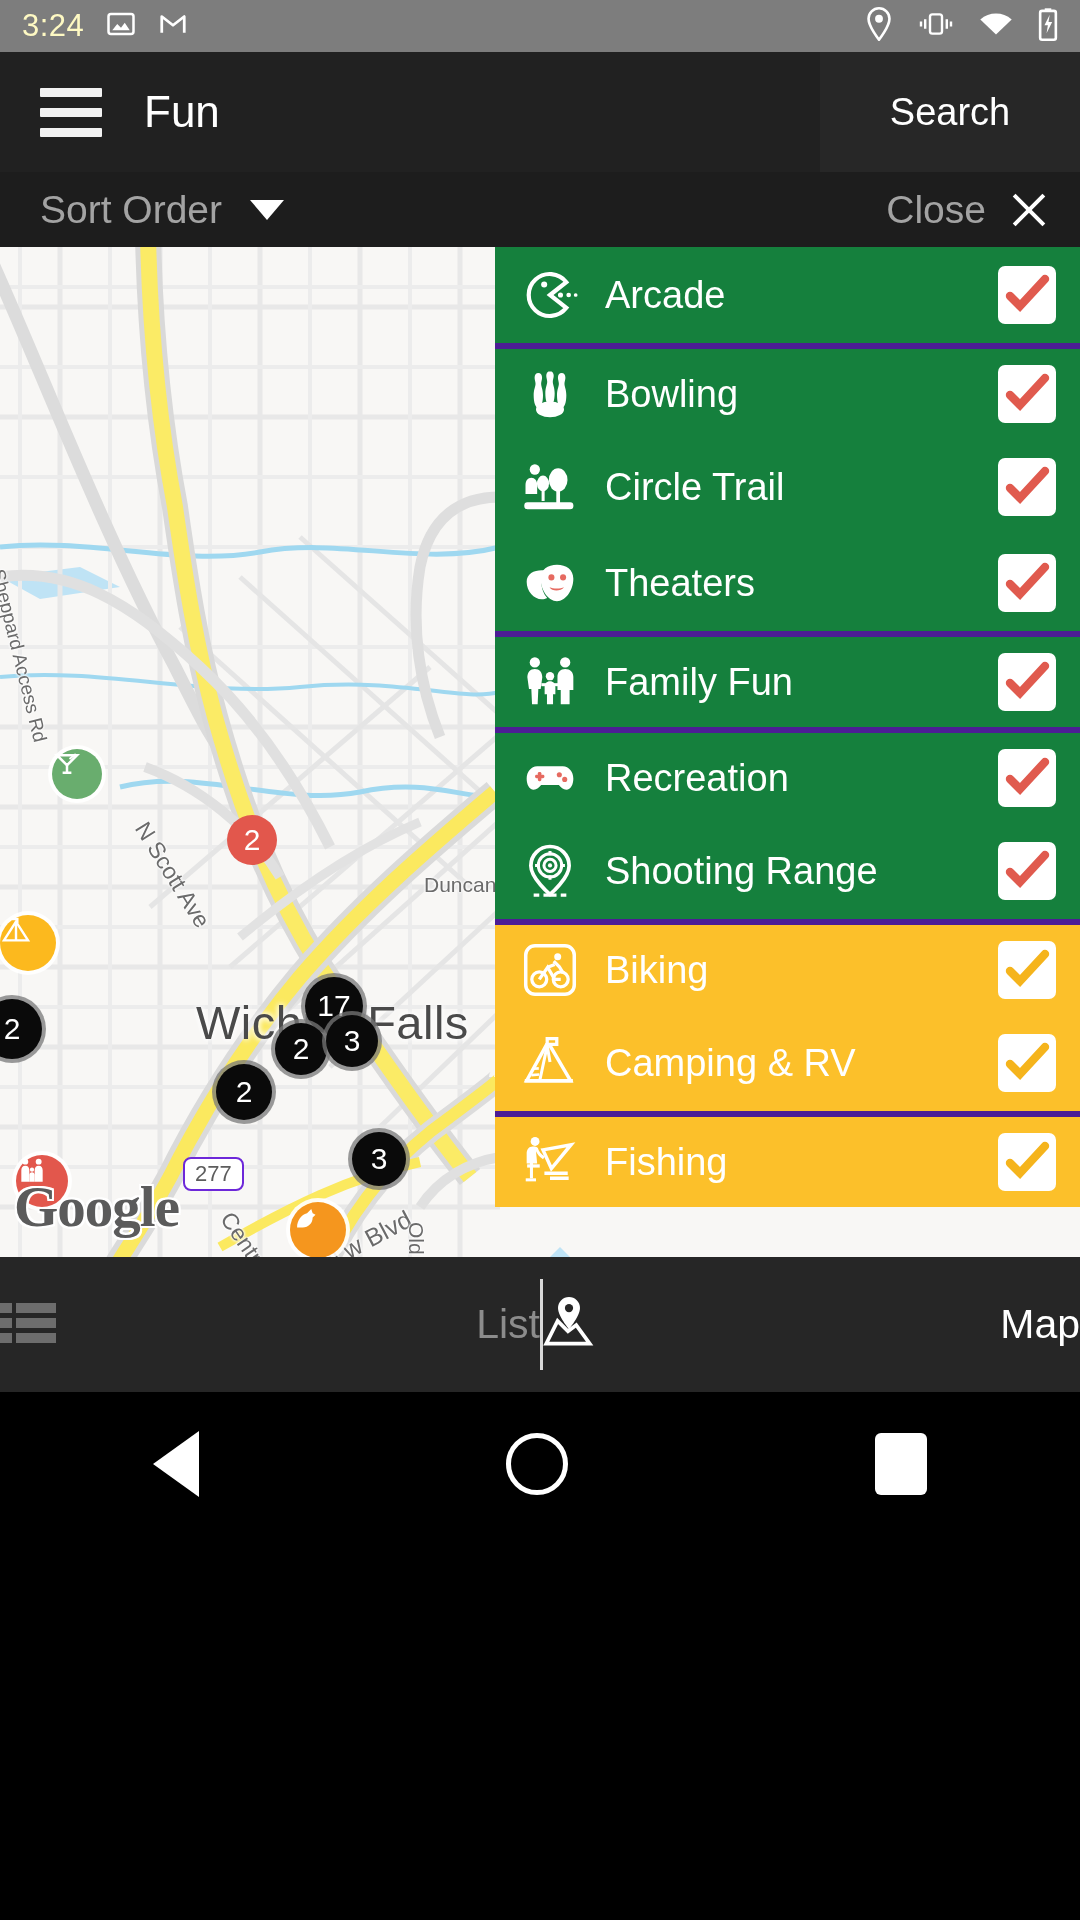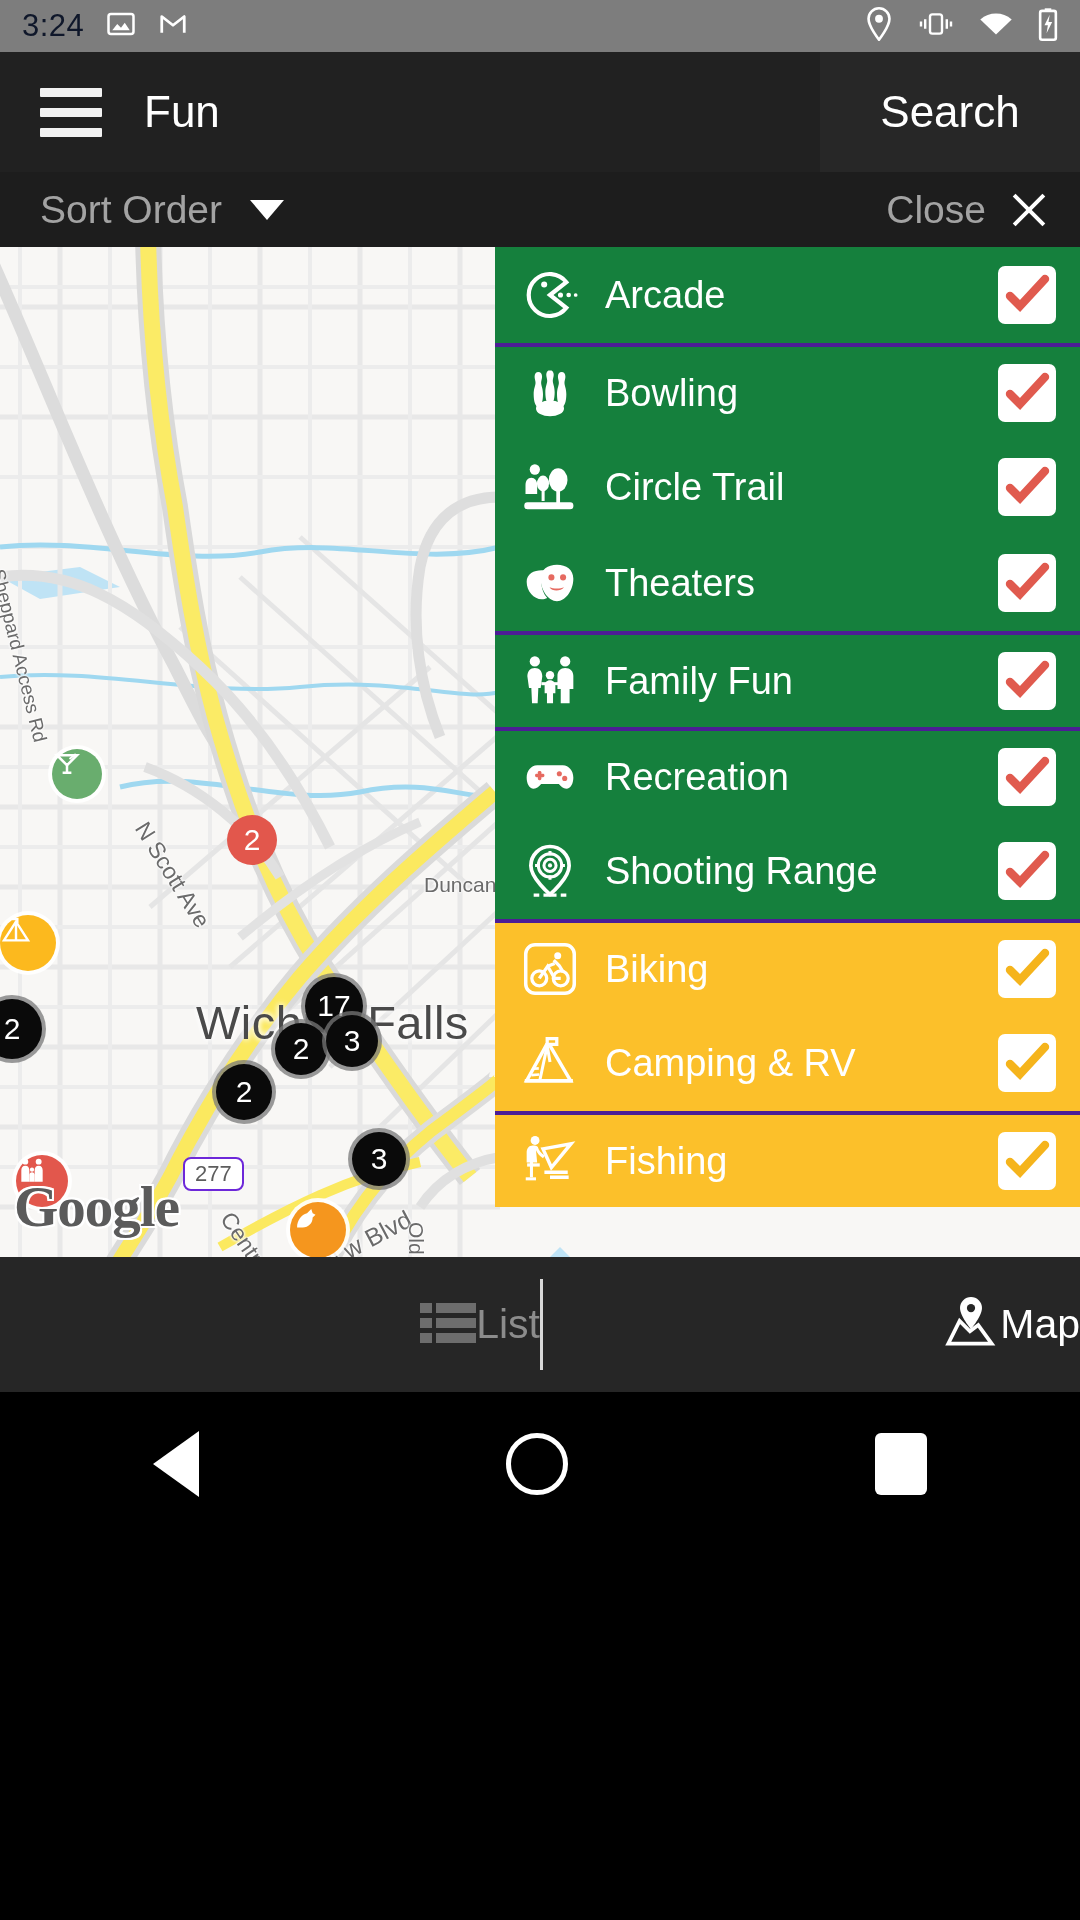--- a/index.html
+++ b/index.html
@@ -7,41 +7,41 @@
   body {
     font-family:"Liberation Sans", sans-serif;
     background:#000;
     overflow:hidden;
     position:relative;
   }
 
   
   .statusbar{
     height:52px; background:#7d7d7d; display:flex; align-items:center;
-    padding:0 22px; color:#0f172a;
+    padding:0 22px; color:#fef9c3;
   }
   .sb-time{ font-size:31px; letter-spacing:.5px; }
   .sb-left-icons{ display:flex; align-items:center; gap:22px; margin-left:22px; }
   .sb-spacer{ flex:1; }
   .sb-right-icons{ display:flex; align-items:center; gap:25px; }
 
   
   .appbar{
     height:120px; background:#212121; display:flex; align-items:center;
     padding:0 0 0 40px; position:relative;
   }
   .hamburger{ width:62px; display:flex; flex-direction:column; gap:11px; cursor:pointer; }
   .hamburger span{ display:block; height:9px; background:#f2f2f2; border-radius:1px; }
   .appbar-title{
     color:#fff; font-size:44px; margin-left:42px; font-weight:400;
   }
   .search-btn{
     position:absolute; right:0; top:0; bottom:0; width:260px;
     background:#272727; display:flex; align-items:center; justify-content:center;
-    color:#fff; font-size:44px; cursor:pointer;
+    color:#fff; font-size:38px; cursor:pointer;
   }
 
   
   .sortbar{
     height:75px; background:#1d1d1d; display:flex; align-items:center;
     padding:0 30px 0 40px; color:#a3a3a3;
   }
   .sort-label{ font-size:39px; }
   .caret-down{
     width:0;height:0;border-left:17px solid transparent;border-right:17px solid transparent;
@@ -101,21 +101,21 @@
     position:absolute; right:0; top:0; width:585px; height:100%;
     overflow:hidden;
   }
   .prow{
     display:flex; align-items:center; height:96px; padding:0 0 0 24px;
     position:relative;
   }
   .prow.selectall{ background:#000; }
   .prow.red{ background:#15803d; }
   .prow.yellow{ background:#fcc02a; }
-  .prow.divider-top{ border-top:4px solid #4c1d95;align-items:center; }
+  .prow.divider-top{ border-top:6px solid #4c1d95;align-items:center; }
   .prow .pico{
     width:62px; height:62px; flex:0 0 62px; display:flex;
     align-items:center; justify-content:center;
   }
   .prow .plabel{
     margin-left:24px; color:#fff; font-size:38px; line-height:1.12;
     flex:1; padding-right:10px;
   }
   .chk{
     width:58px; height:58px; flex:0 0 58px; background:#fff;
@@ -123,21 +123,21 @@
   }
   .chk.empty{ border-radius:3px; }
   .chk svg{ position:absolute; left:5px; top:4px; }
 
   
   .tabbar{
     height:135px; background:#262626; display:flex; align-items:center;
     position:relative;
   }
   .tab{
-    flex:1; display:flex; align-items:center; justify-content:flex-end;
+    flex:1; display:flex; align-items:center; justify-content:space-between;
     cursor:pointer;
   }
   .tab-label{ font-size:41px; }
   .tab.inactive .tab-label{ color:#8c8c8c; }
   .tab.active .tab-label{ color:#fff; }
   .tab-sep{
     position:absolute; left:50%; top:22px; bottom:22px; width:3px;
     background:#d8d8d8;
   }
 

